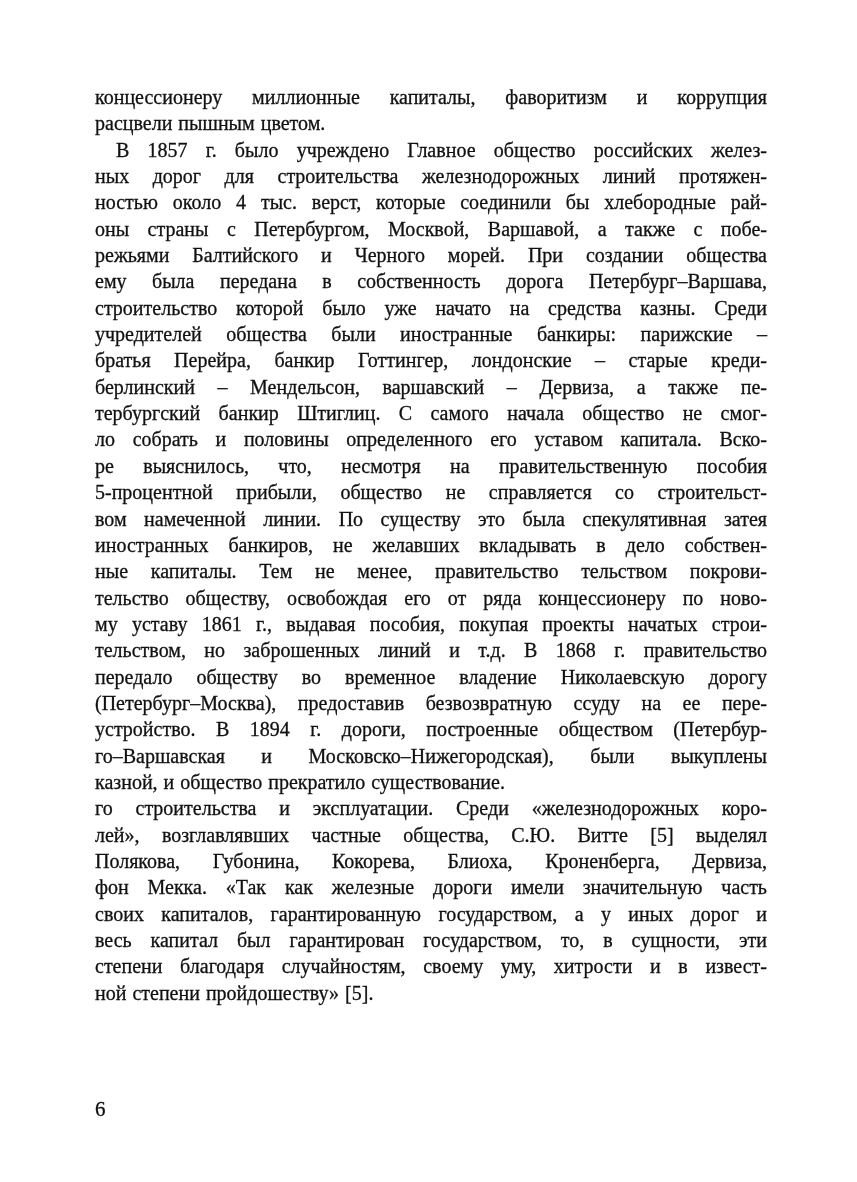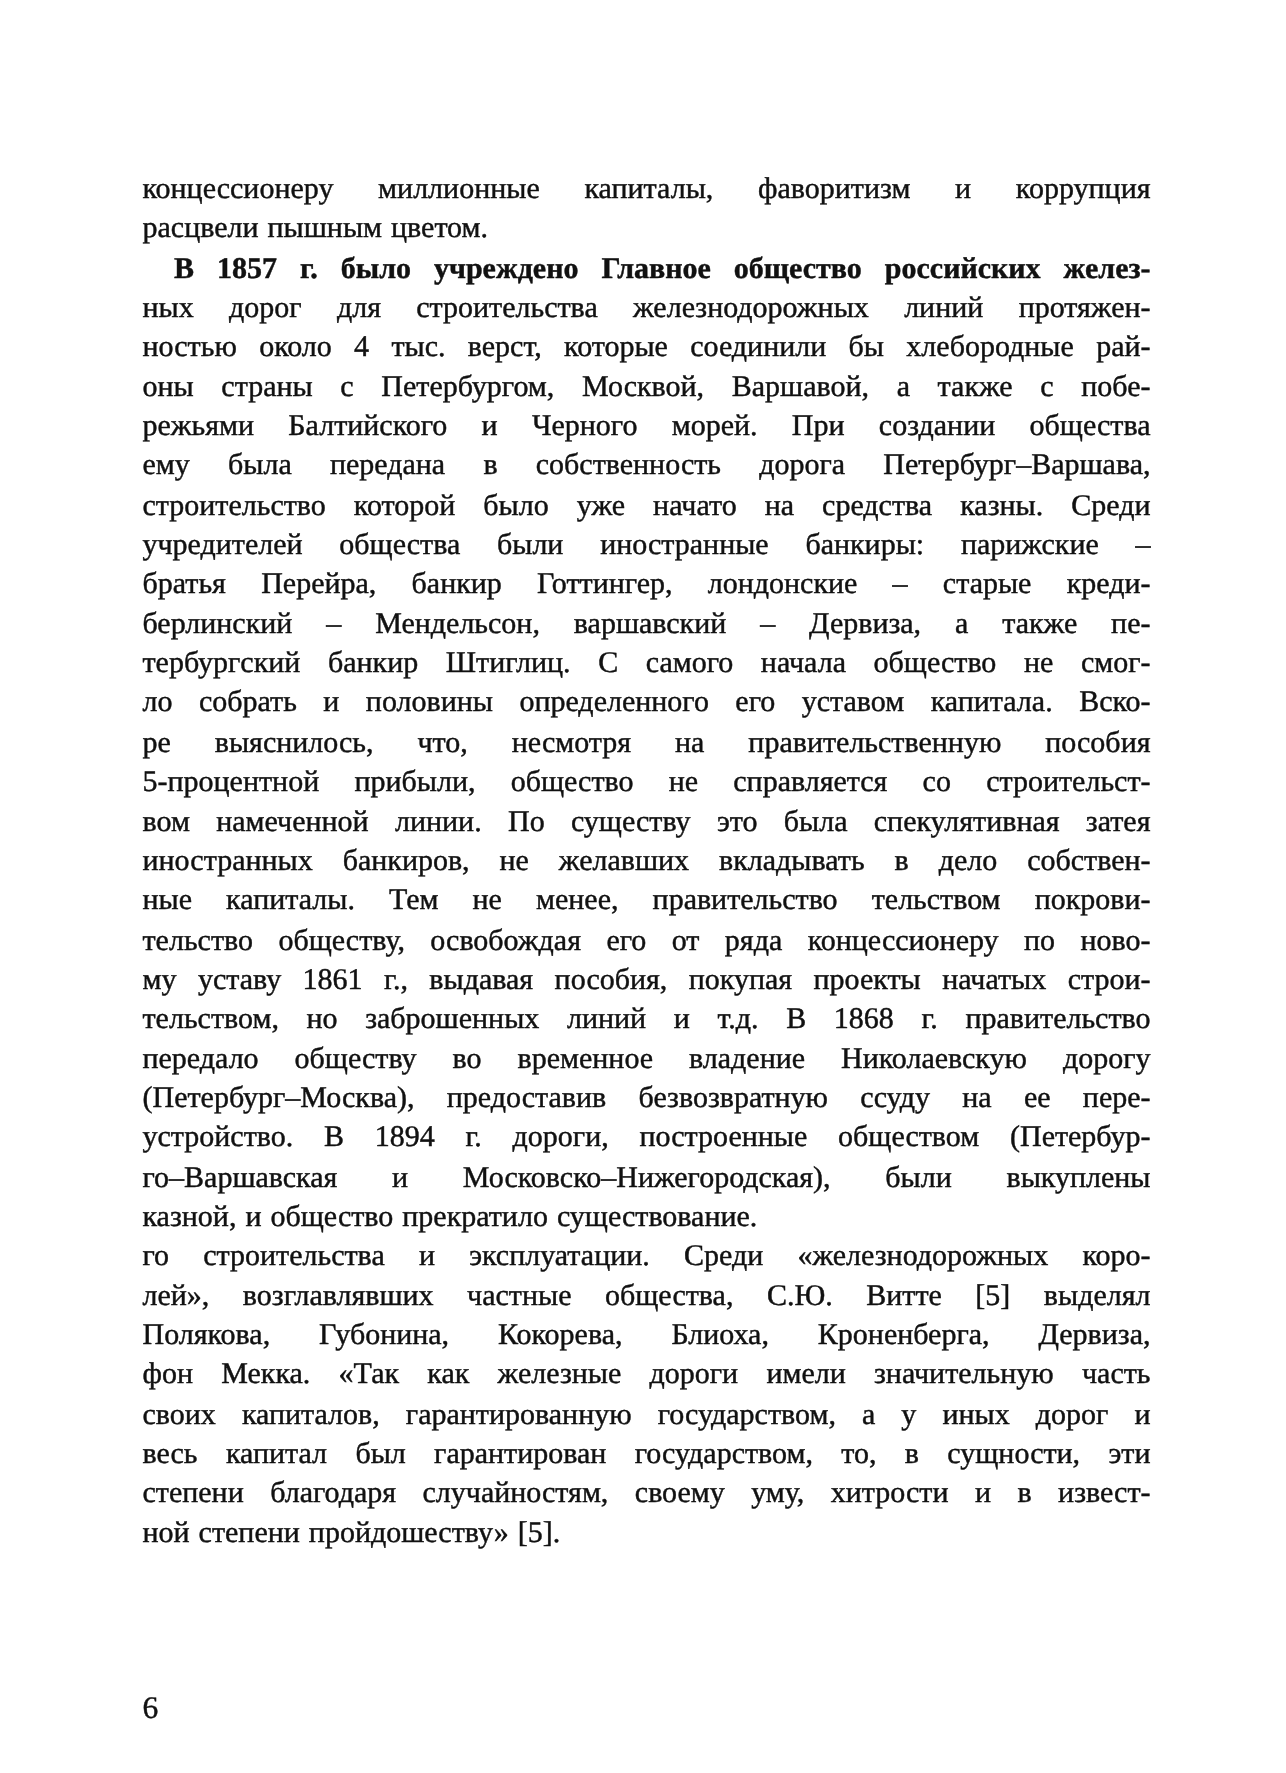--- a/index.html
+++ b/index.html
@@ -12,21 +12,20 @@
     height: 1182px;
     position: relative;
     font-family: "Liberation Serif", serif;
     color: #111111;
     overflow: hidden;
   }
   .page {
     position: absolute;
     inset: 0;
     background: #ffffff;
-    margin-top: 29px;
   }
   .text-block {
     position: absolute;
     left: 95px;
     top: 84px;
     width: 672px;
     font-size: 20px;
     line-height: 26.35px;
     -webkit-text-stroke: 0.3px #111;
   }
@@ -35,21 +34,20 @@
     padding: 0;
   }
   .line {
     text-align: justify;
     text-align-last: justify;
     white-space: normal;
     word-spacing: 1px;
   }
   .line.indent {
     text-indent: 21px;
-    font-weight: bold;
   }
   .line.para-end {
     text-align-last: left;
   }
   .page-number {
     position: absolute;
     left: 95px;
     top: 1096px;
     font-size: 21px;
     line-height: 26px;

